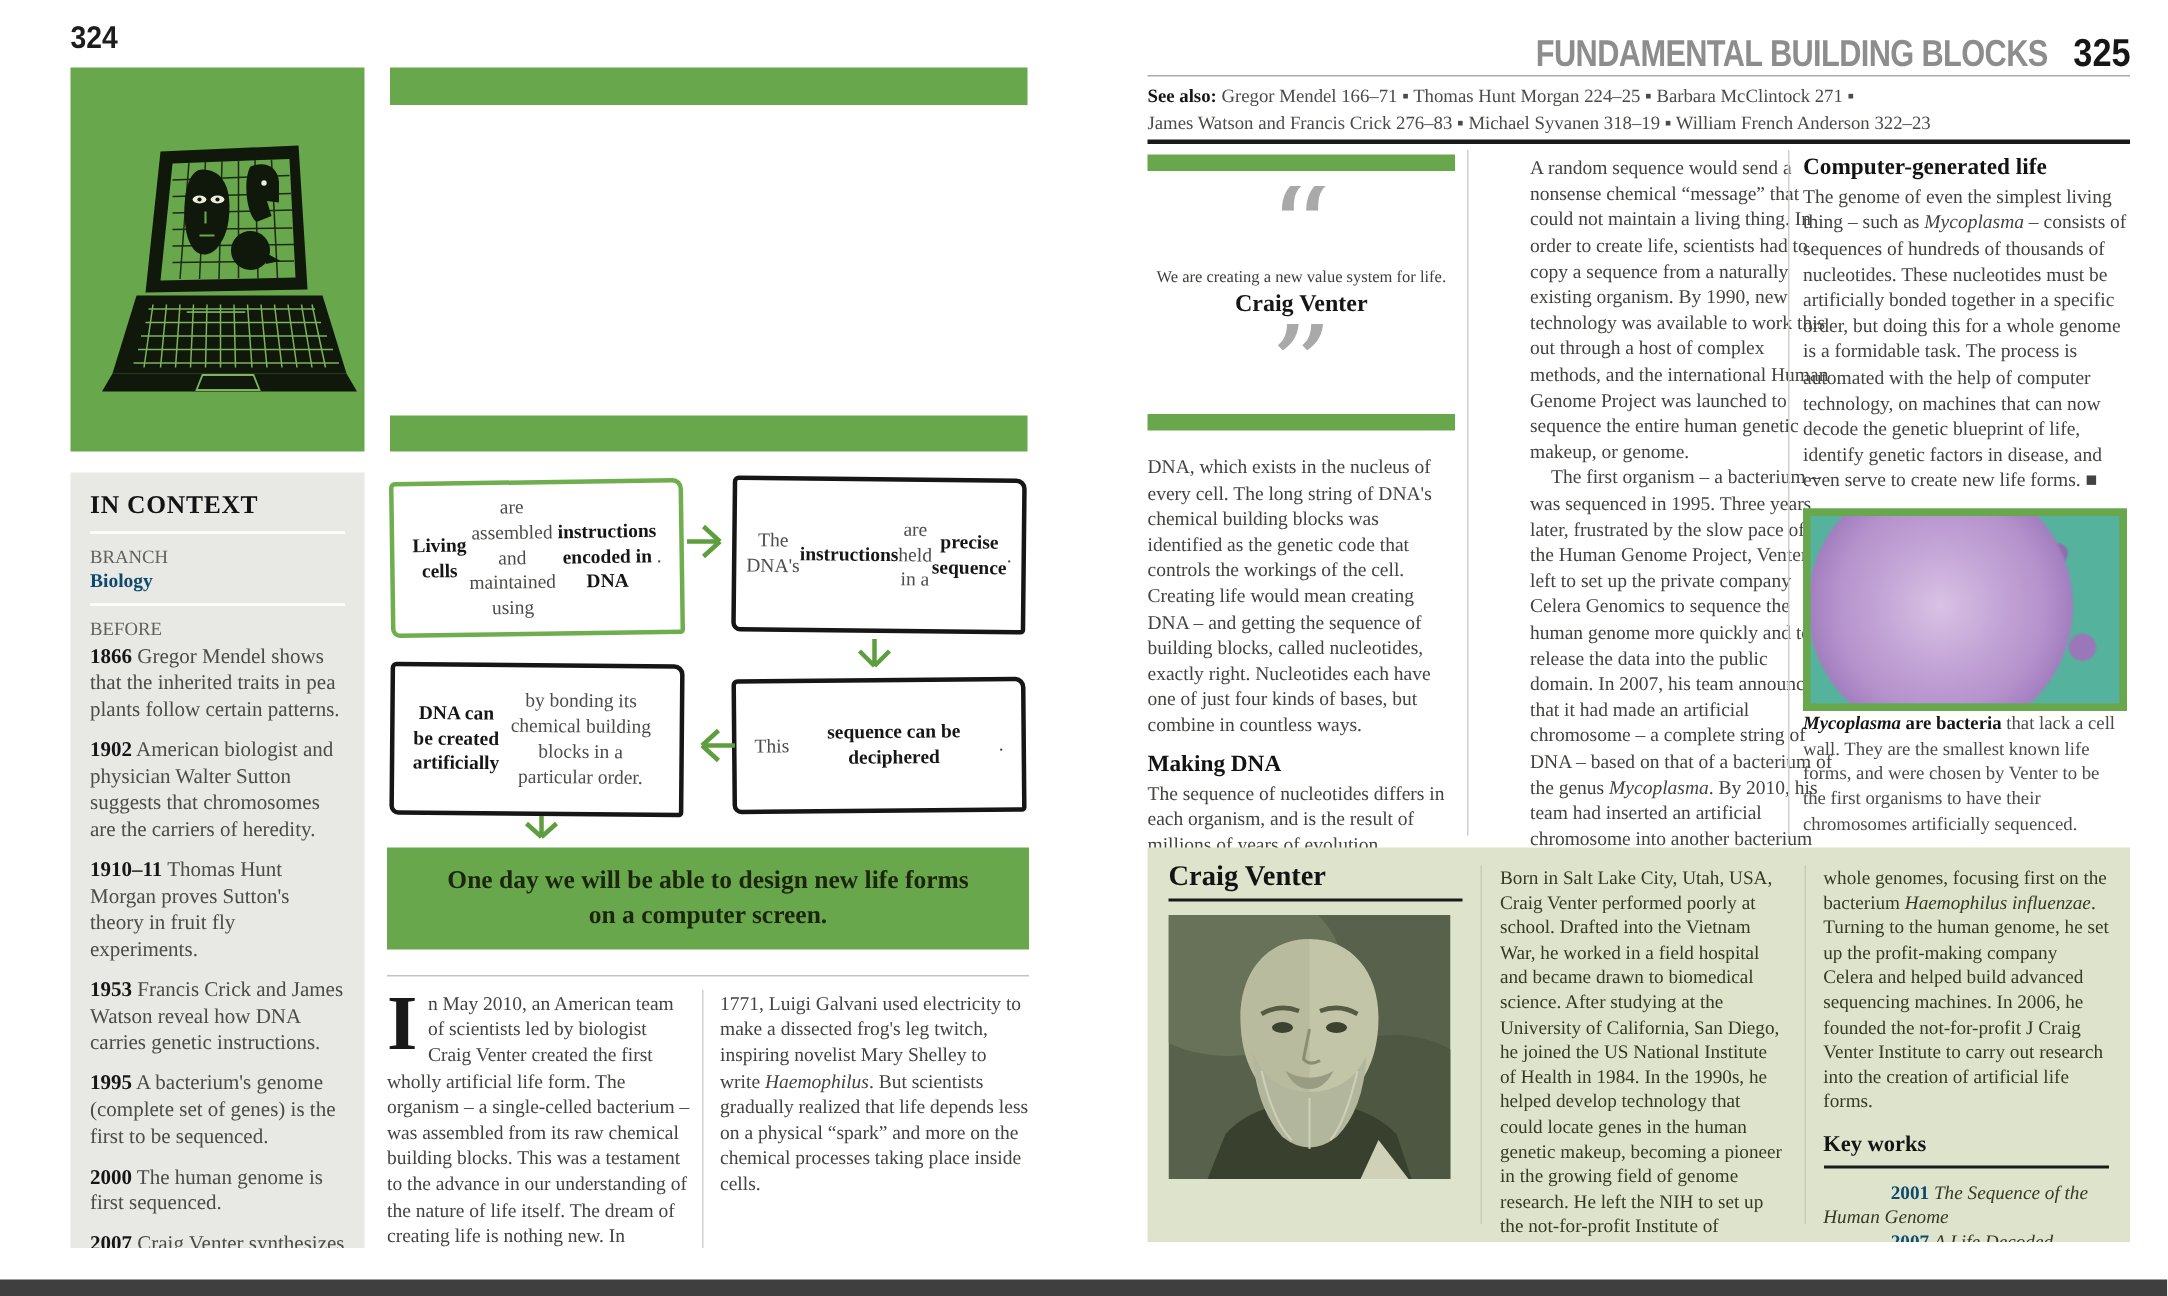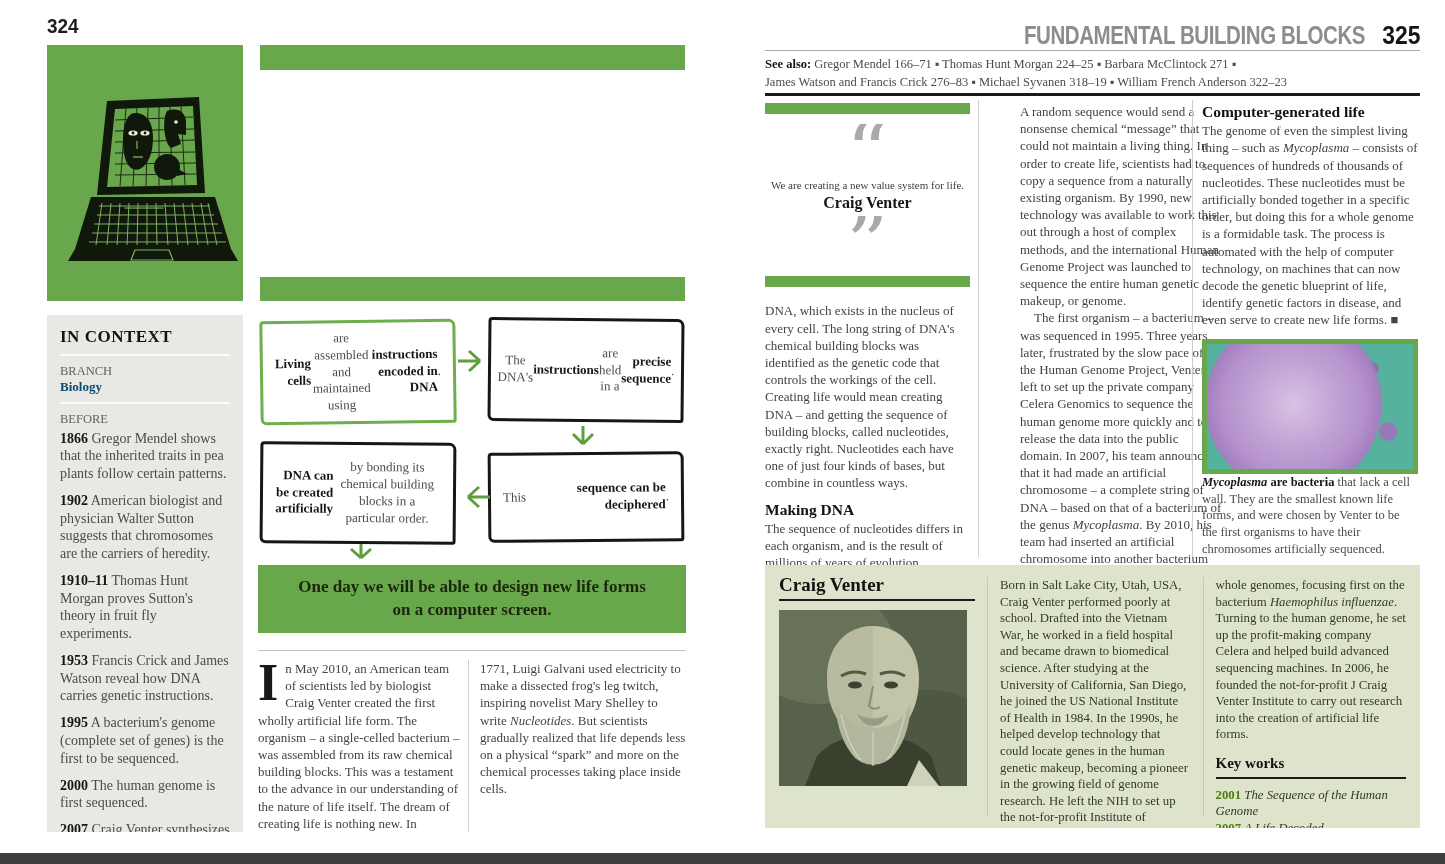--- a/index.html
+++ b/index.html
@@ -1,19 +1,19 @@
 <!DOCTYPE html>
 <html><head>
 <meta charset="utf-8">
 <style>
   html,body{margin:0;padding:0;background:#ffffff;}
   .page{position:relative;width:1445px;height:864px;background:#fff;overflow:hidden;
         font-family:"Liberation Serif",serif;color:#3f3f3d;}
   .abs{position:absolute;}
-  .rb{font-weight:bold;color:#161616;text-align:right;}
+  .rb{font-weight:bold;color:#161616;}
   .ri{font-style:italic;font-family:Liberation Serif, serif;}
 
   
   .pagenum{font-family:"Liberation Sans",sans-serif;font-weight:bold;font-size:21px;color:#1d1d1d;
            transform:scaleX(.9);transform-origin:left;}
   .iconbox{background:#69a74c;}
   .greenbar{background:#69a74c;}
   .title-line{display:block;font-family:"Liberation Sans",sans-serif;font-weight:bold;font-size:47px;
               line-height:40px;color:#2a2a2a;letter-spacing:-1px;transform:scaleX(.82);transform-origin:left;white-space:nowrap;}
   .subtitle{display:block;font-family:"Liberation Sans",sans-serif;font-weight:bold;font-size:21px;
@@ -73,21 +73,21 @@
   .bio-grid{display:flex;height:100%;}
   .bio-col{flex:1;padding:0 12px;font-size:12.8px;line-height:16.6px;color:#333a27;}
   .bio-col:first-child{padding-left:0;}
   .bio-col:last-child{padding-right:0;}
   .bio-div{width:1px;background:#c6cdb2;}
   .bio-title{font-size:19px;font-weight:bold;color:#141414;margin:0 0 5px 0;}
   .bio-rule{height:2px;background:#1a1a1a;margin-bottom:9px;}
   .kw-head{font-size:15px;font-weight:bold;color:#141414;margin:12px 0 5px 0;}
   .kw-rule{height:2px;background:#1a1a1a;margin-bottom:8px;}
   .kw-item{margin:0;}
-  .kw-item .yr{font-weight:bold;color:#4d7c0f;}
+  .kw-item .yr{font-weight:bold;color:#0c4a6e;margin-left:45px;}
   .kw-item .ti{font-style:italic;}
 
   .bottombar{background:#3f3f3f;}
   .arrow{position:absolute;}
 </style>
 </head>
 <body>
 
 <div class="page">
 
@@ -183,21 +183,21 @@
 
   <div class="abs banner" style="left:258px;top:565px;width:428px;height:68px;">One day we will be able to design new life forms on a computer screen.</div>
 
   <div class="abs hr" style="left:258px;top:650px;width:428px;"></div>
 
   <div class="abs bodytext" style="left:258px;top:660px;width:202px;">
     <p><span class="dropcap">I</span><span>n May 2010, an American team of scientists led by biologist Craig Venter created the first wholly artificial life form. The organism – a single-celled bacterium – was assembled from its raw chemical building blocks. This was a testament to the advance in our understanding of the nature of life itself. The dream of creating life is nothing new. In</span></p>
   </div>
   <div class="abs vdiv" style="left:468px;top:660px;height:172px;"></div>
   <div class="abs bodytext" style="left:480px;top:660px;width:206px;">
-    <p><span>1771, Luigi Galvani used electricity to make a dissected frog's leg twitch, inspiring novelist Mary Shelley to write </span><span class="ri">Nucleotides</span><span>. But scientists gradually realized that life depends less on a physical “spark” and more on the chemical processes taking place inside cells.</span></p>
+    <p><span>1771, Luigi Galvani used electricity to make a dissected frog's leg twitch, inspiring novelist Mary Shelley to write </span><span class="ri">Haemophilus</span><span>. But scientists gradually realized that life depends less on a physical “spark” and more on the chemical processes taking place inside cells.</span></p>
   </div>
 
   <div class="abs rp-header" style="left:760px;top:20px;width:660px;">
     <span class="ht">FUNDAMENTAL BUILDING BLOCKS</span>
     <span class="hn">325</span>
   </div>
   <div class="abs thinrule" style="left:765px;top:50px;width:655px;"></div>
   <div class="abs seealso" style="left:765px;top:55px;width:655px;">
     <div><span class="rb">See also: </span><span>Gregor Mendel 166–71  ▪  Thomas Hunt Morgan 224–25  ▪  Barbara McClintock 271  ▪</span></div>
     <div><span>James Watson and Francis Crick 276–83  ▪  Michael Syvanen 318–19  ▪  William French Anderson 322–23</span></div>

